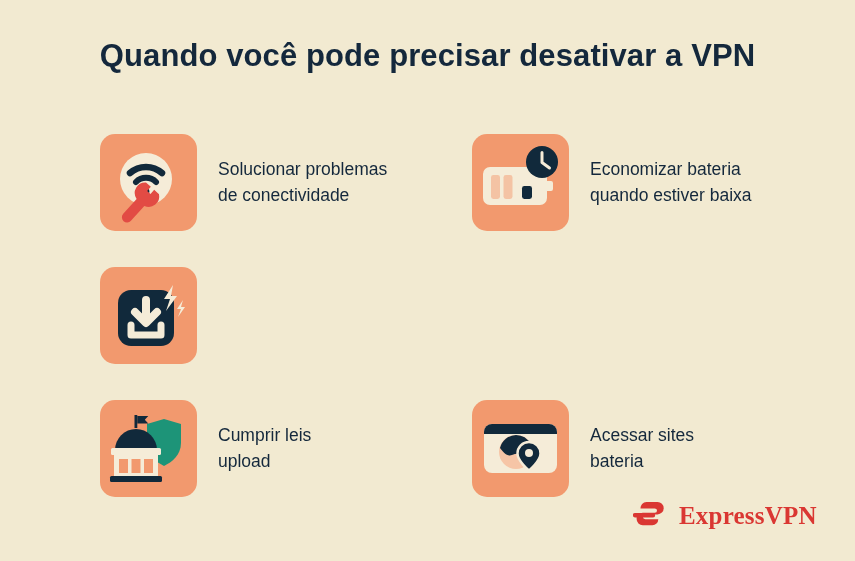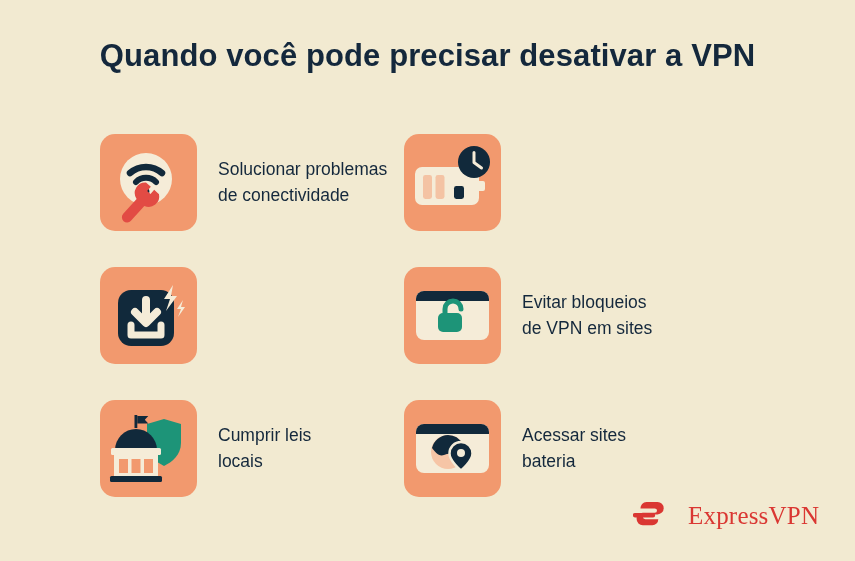--- a/index.html
+++ b/index.html
@@ -40,21 +40,21 @@
   }
   .row {
     display: flex;
     flex-direction: row;
     height: 133px;
   }
   .cell {
     display: flex;
     flex-direction: row;
     align-items: center;
-    width: 304px;
+    width: 372px;
   }
   .tile {
     width: 97px;
     height: 97px;
     min-width: 97px;
     border-radius: 15px;
     background: #f2996e;
     position: relative;
     overflow: hidden;
   }
@@ -80,24 +80,24 @@
     display: flex;
     flex-direction: row;
     align-items: center;
   }
   .logo-mark {
     width: 32px;
     height: 30px;
     display: block;
   }
   .logo-text {
-    margin-left: 23px;
+    margin-left: 14px;
     font-family: "Liberation Serif", serif;
     font-size: 25px;
-    font-weight: 400;
+    font-weight: 700;
     color: #da3732;
     letter-spacing: 0.2px;
     line-height: 1;
   }
 </style>
 </head>
 <body>
 
 <div class="page">
 
@@ -127,50 +127,40 @@
         <div class="tile">
           <svg viewBox="0 0 97 97" xmlns="http://www.w3.org/2000/svg">
             <path d="M18 33 h50 a7 7 0 0 1 7 7 v7 h4 a2 2 0 0 1 2 2 v6 a2 2 0 0 1 -2 2 h-4 v7 a7 7 0 0 1 -7 7 h-50 a7 7 0 0 1 -7 -7 v-24 a7 7 0 0 1 7 -7 z" fill="#f5ecd8"></path>
             <rect x="19" y="41" width="9" height="24" rx="2.4" fill="#f4c3a4"></rect>
             <rect x="31.5" y="41" width="9" height="24" rx="2.4" fill="#f4c3a4"></rect>
             <rect x="50" y="52" width="10" height="13" rx="2.4" fill="#11293b"></rect>
             <circle cx="70" cy="28" r="16" fill="#11293b"></circle>
             <path d="M70 18.5 v10 l7.5 5.5" stroke="#f5ecd8" stroke-width="3" fill="none" stroke-linecap="round" stroke-linejoin="round"></path>
           </svg>
         </div>
+        <div class="cell-text">Economizar bateria
+quando estiver baixa</div>
       </div>
 
     </div>
 
     <div class="row">
 
       <div class="cell">
         <div class="tile">
           <svg viewBox="0 0 97 97" xmlns="http://www.w3.org/2000/svg">
             <rect x="18" y="23" width="56" height="56" rx="13" fill="#11293b"></rect>
             <path d="M46 33 v22 M46 56 l-11 -11 M46 56 l11 -11" stroke="#f5ecd8" stroke-width="8" fill="none" stroke-linecap="round" stroke-linejoin="round"></path>
             <path d="M31 58 v10 h30 v-10" stroke="#f5ecd8" stroke-width="7" fill="none" stroke-linecap="round" stroke-linejoin="round"></path>
             <path d="M73 18 l-9 14 h6 l-4 12 l11 -15 h-6 z" fill="#f5ecd8"></path>
             <path d="M83 33 l-6 9 h4 l-3 8 l7 -10 h-4 z" fill="#f5ecd8"></path>
           </svg>
         </div>
       </div>
 
-      <div class="cell">
-        <div class="tile">
-          <svg viewBox="0 0 97 97" xmlns="http://www.w3.org/2000/svg">
-            <rect x="12" y="24" width="73" height="49" rx="8" fill="#f5ecd8"></rect>
-            <path d="M12 32 a8 8 0 0 1 8 -8 h57 a8 8 0 0 1 8 8 v2 h-73 z" fill="#11293b"></path>
-            <path d="M41 47 v-5 a8 8 0 0 1 16 0" stroke="#1d9478" stroke-width="5" fill="none" stroke-linecap="round"></path>
-            <rect x="34" y="46" width="24" height="19" rx="5" fill="#1d9478"></rect>
-          </svg>
-        </div>
-        <div class="cell-text">Evitar bloqueios
-de VPN em sites</div>
-      </div>
 
     </div>
 
     <div class="row">
 
       <div class="cell">
         <div class="tile">
           <svg viewBox="0 0 97 97" xmlns="http://www.w3.org/2000/svg">
             <path d="M64 19 l17 5 v19 c0 12 -9 19 -17 23 c-8 -4 -17 -11 -17 -23 v-19 z" fill="#1d9478"></path>
             <rect x="34.5" y="15" width="2.8" height="13" fill="#11293b"></rect>
@@ -178,21 +168,21 @@
             <path d="M15 50 a21 21 0 0 1 42 0 z" fill="#11293b"></path>
             <rect x="11" y="48" width="50" height="7" rx="1.5" fill="#f5ecd8"></rect>
             <rect x="14" y="55" width="44" height="21" fill="#f5ecd8"></rect>
             <rect x="19" y="59" width="9" height="14" fill="#f2996e"></rect>
             <rect x="31.5" y="59" width="9" height="14" fill="#f2996e"></rect>
             <rect x="44" y="59" width="9" height="14" fill="#f2996e"></rect>
             <rect x="10" y="76" width="52" height="6" rx="1.5" fill="#11293b"></rect>
           </svg>
         </div>
         <div class="cell-text">Cumprir leis
-locais</div>
+upload</div>
       </div>
 
       <div class="cell">
         <div class="tile">
           <svg viewBox="0 0 97 97" xmlns="http://www.w3.org/2000/svg">
             <rect x="12" y="24" width="73" height="49" rx="8" fill="#f5ecd8"></rect>
             <path d="M12 32 a8 8 0 0 1 8 -8 h57 a8 8 0 0 1 8 8 v2 h-73 z" fill="#11293b"></path>
             <circle cx="44" cy="52" r="17" fill="#f6c5a6"></circle>
             <path d="M44 35 a17 17 0 0 1 14 26 c-4 -7 -12 -9 -18 -6 c-5 2 -9 -3 -12 -7 a17 17 0 0 1 16 -13 z" fill="#11293b"></path>
             <circle cx="55" cy="45" r="4.5" fill="#11293b"></circle>

